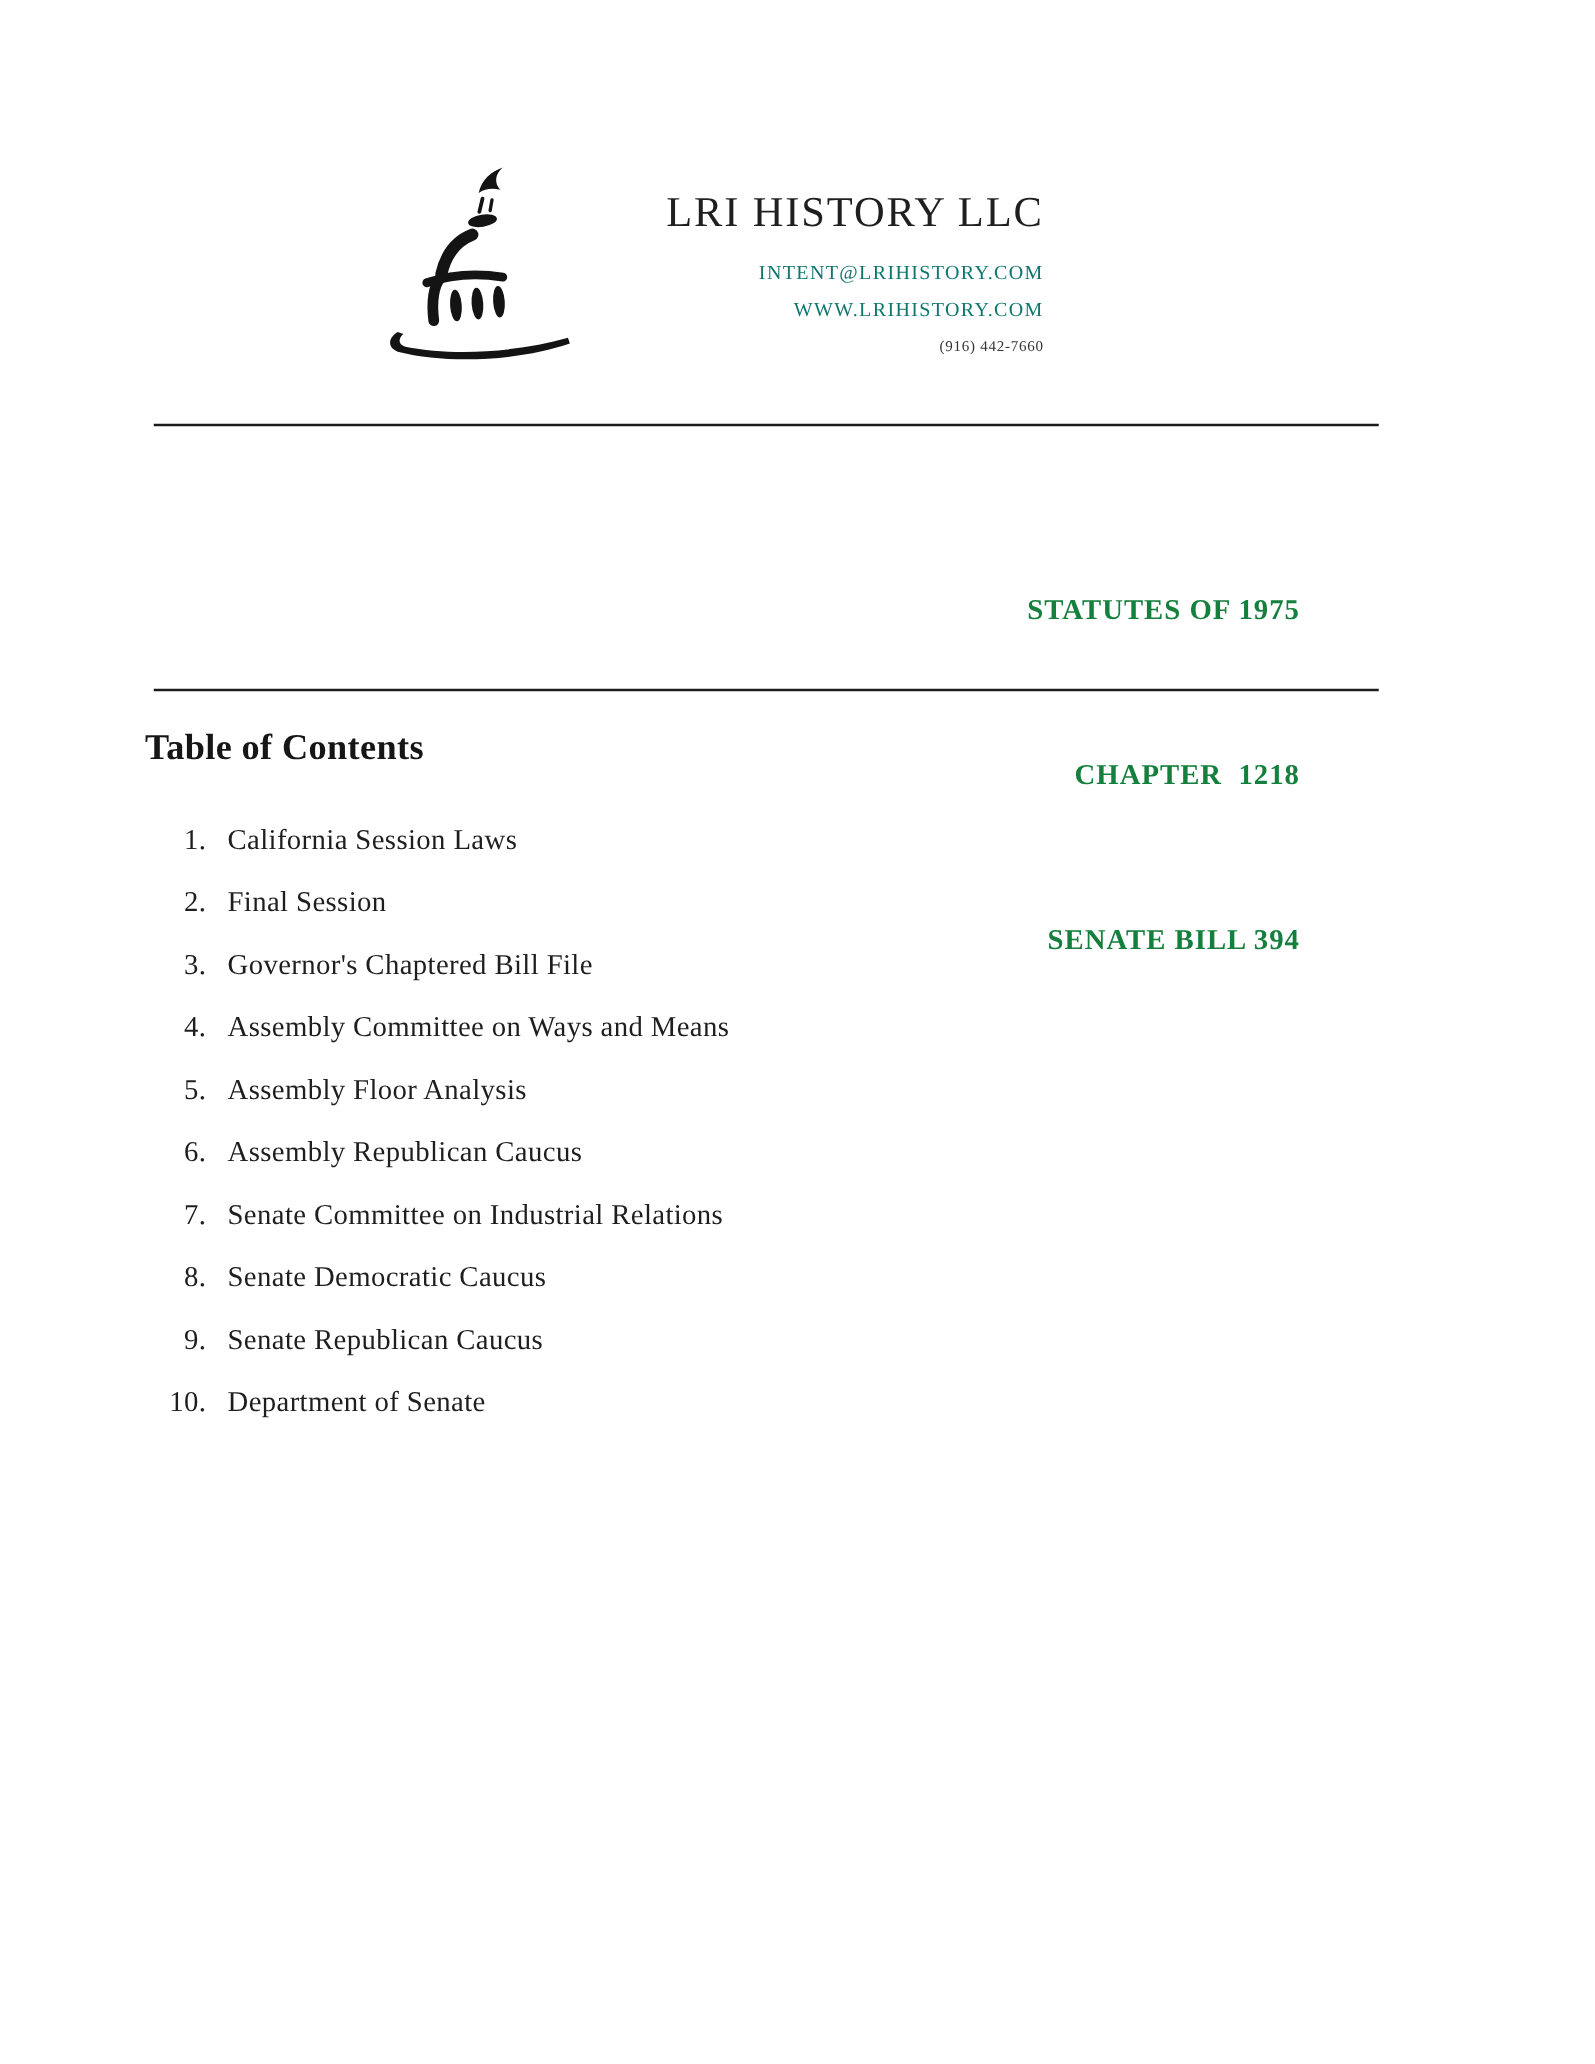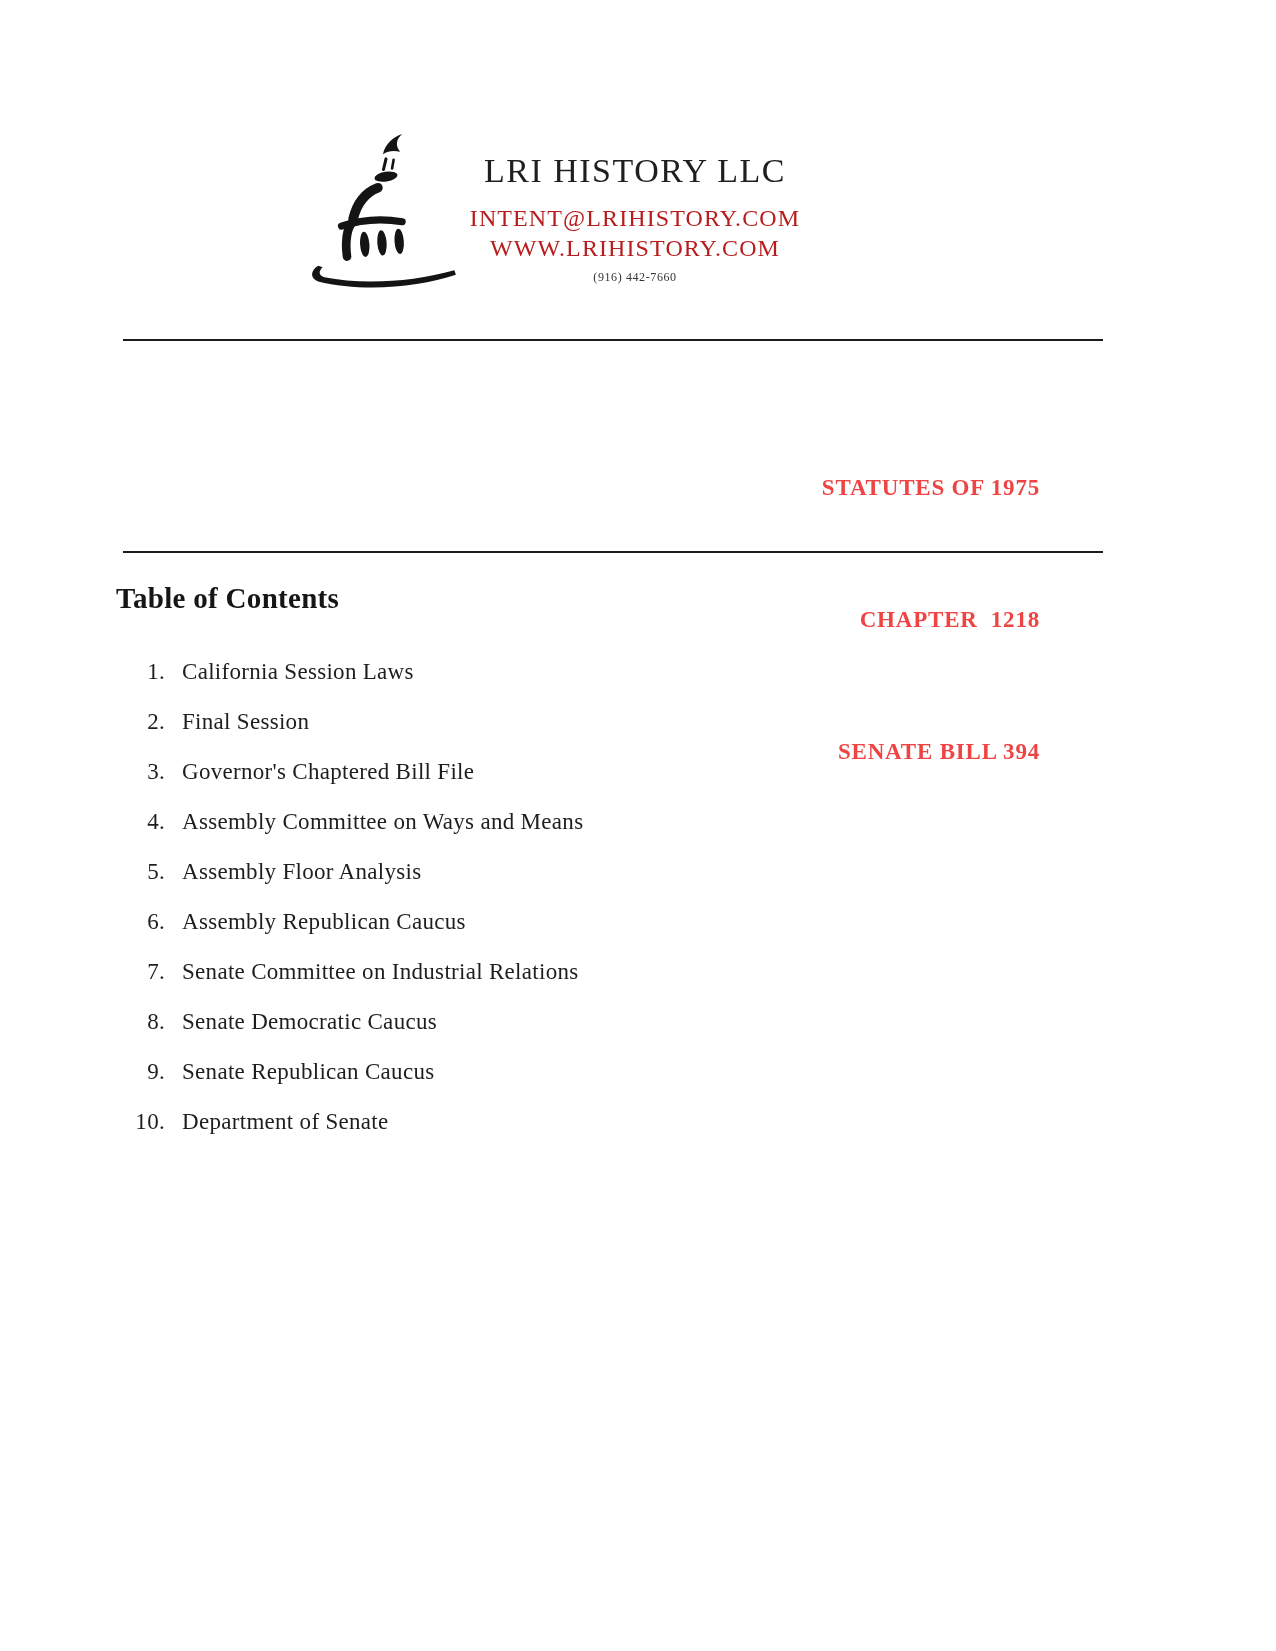--- a/index.html
+++ b/index.html
@@ -29,34 +29,34 @@
     width: 154px;
     height: 160px;
   }
   .logo svg { width: 100%; height: 100%; }
 
   .header-text {
     position: absolute;
     left: 435px;
     top: 150px;
     width: 400px;
-    text-align: center;
+    text-align: right;
   }
   .company-name {
     font-size: 34px;
     line-height: 42px;
     letter-spacing: 1.5px;
     color: #1f1f1f;
     white-space: nowrap;
   }
   .contact-line {
-    font-size: 24px;
+    font-size: 16px;
     line-height: 27px;
     letter-spacing: 1.1px;
-    color: #b91c1c;
+    color: #0f766e;
     margin-top: 3px;
     white-space: nowrap;
   }
   .contact-line.first { margin-top: 13px; }
   .phone-line {
     font-size: 12px;
     line-height: 25px;
     letter-spacing: 0.6px;
     color: #333333;
     margin-top: 3px;
@@ -77,21 +77,21 @@
   
   .title-block {
     position: absolute;
     right: 236px;
     top: 378px;
     text-align: right;
     font-weight: bold;
     font-size: 23px;
     line-height: 44px;
     letter-spacing: 0.8px;
-    color: #ef4444;
+    color: #15803d;
     white-space: pre;
   }
 
   
   .toc-heading {
     position: absolute;
     left: 116px;
     top: 581px;
     font-size: 29px;
     line-height: 35px;

